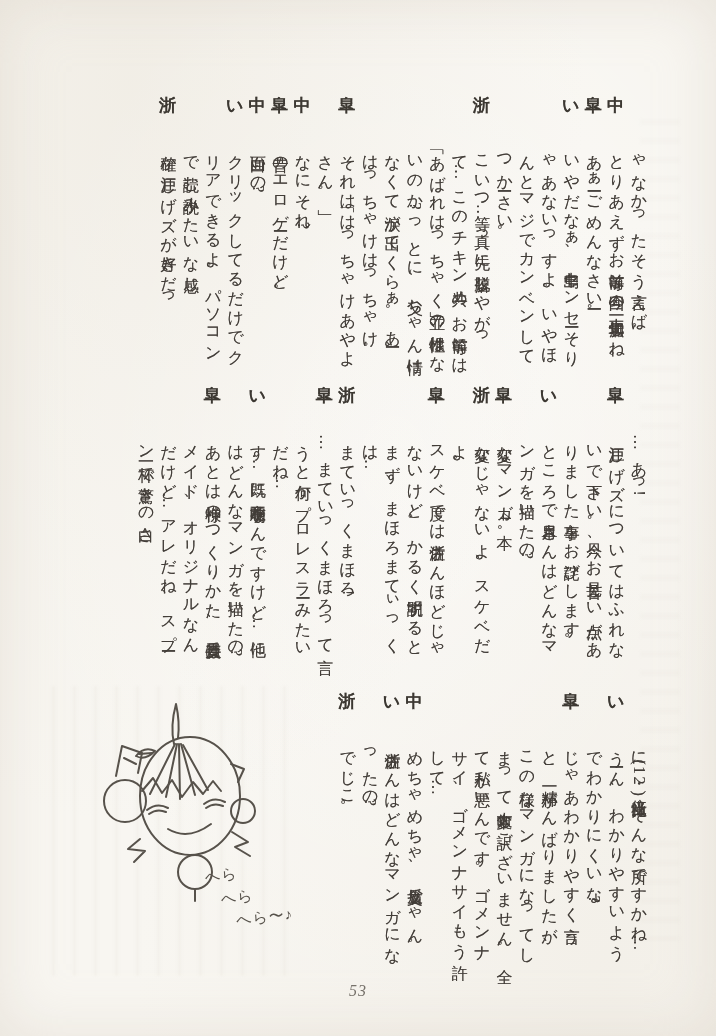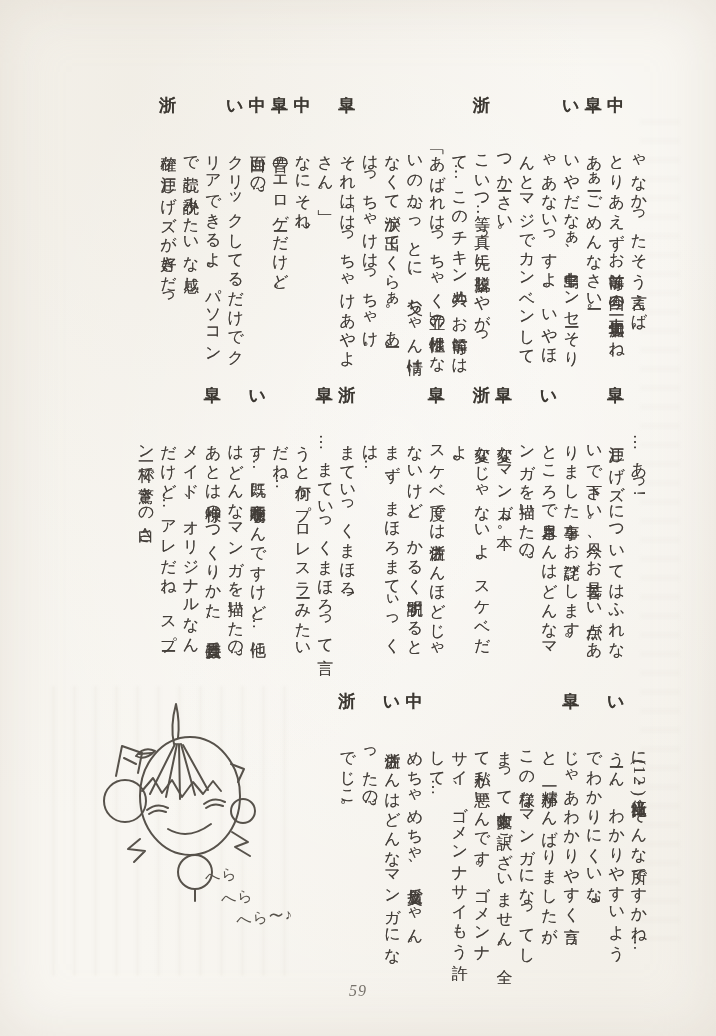--- a/index.html
+++ b/index.html
@@ -241,14 +241,14 @@
       <path d="M140 134 L156 144 L143 149 L158 158"></path>
 
       <circle cx="103" cy="174" r="17"></circle>
       <path d="M103 191 L103 203"></path>
     </svg>
   </div>
   <span class="caption cap1">へら</span>
   <span class="caption cap2">へら</span>
   <span class="caption cap3">へら〜♪</span>
 
-  <div class="pagenum">59</div>
+  <div class="pagenum">53</div>
 </div>
 
 </body></html>

